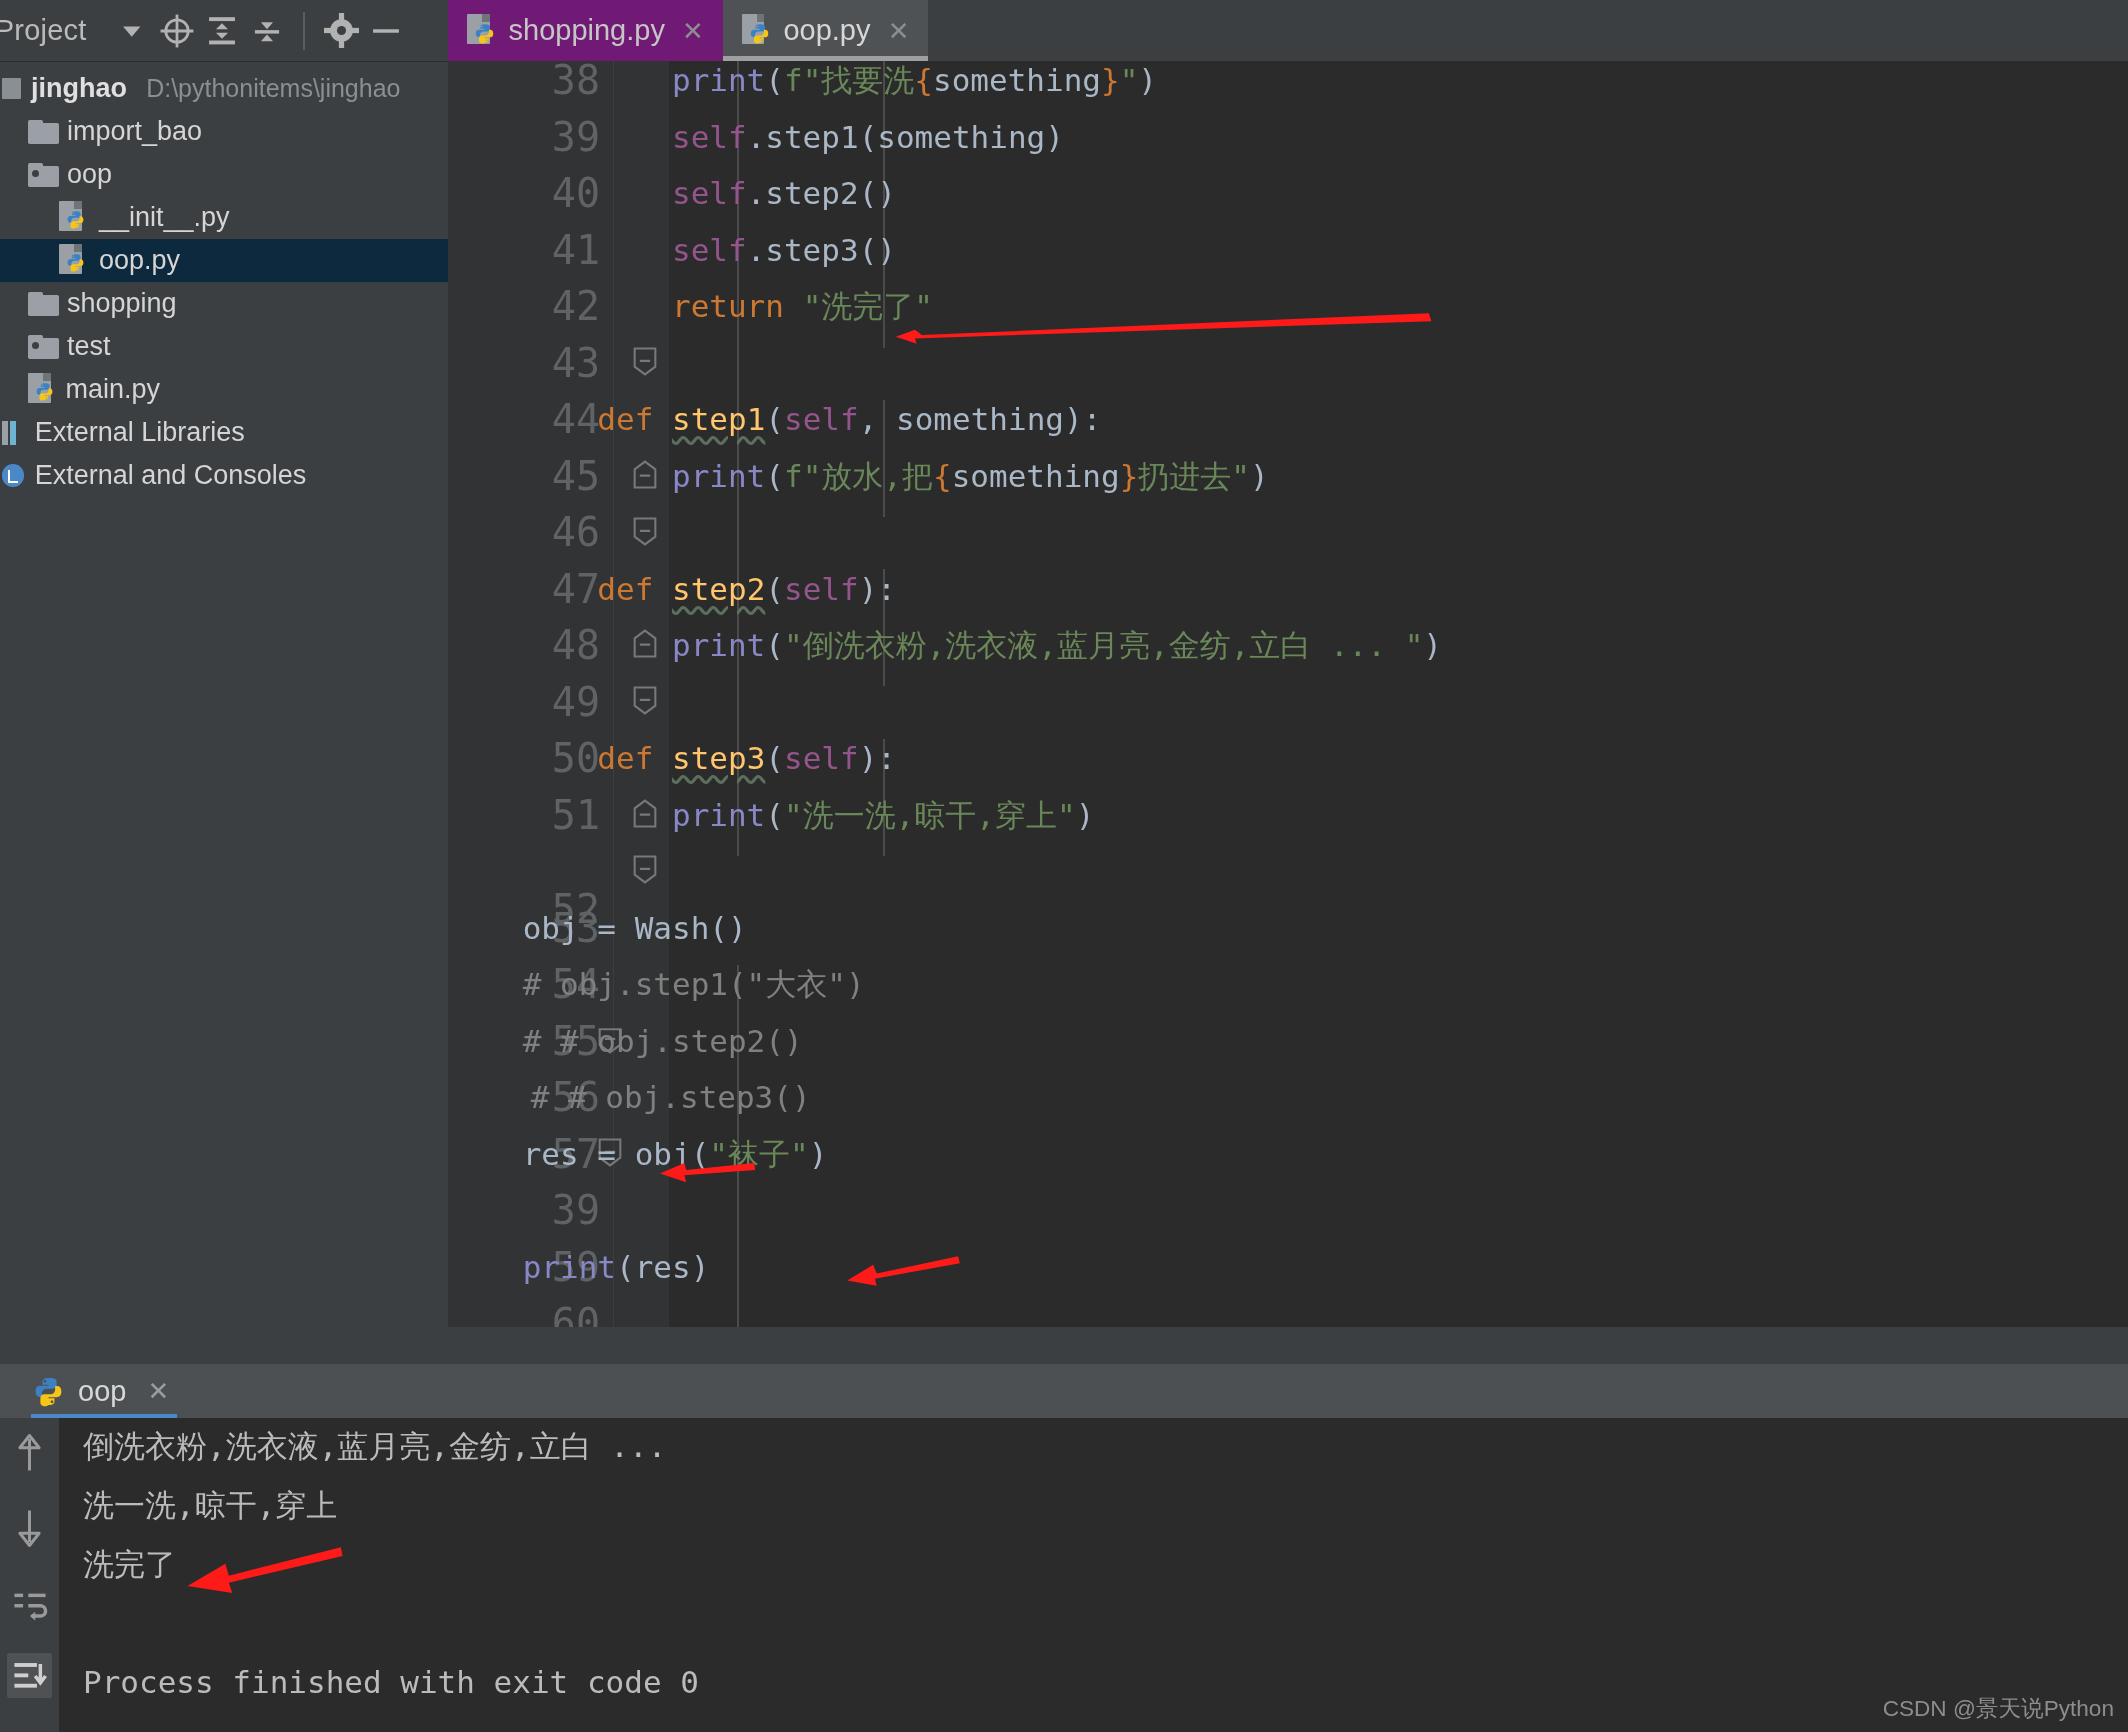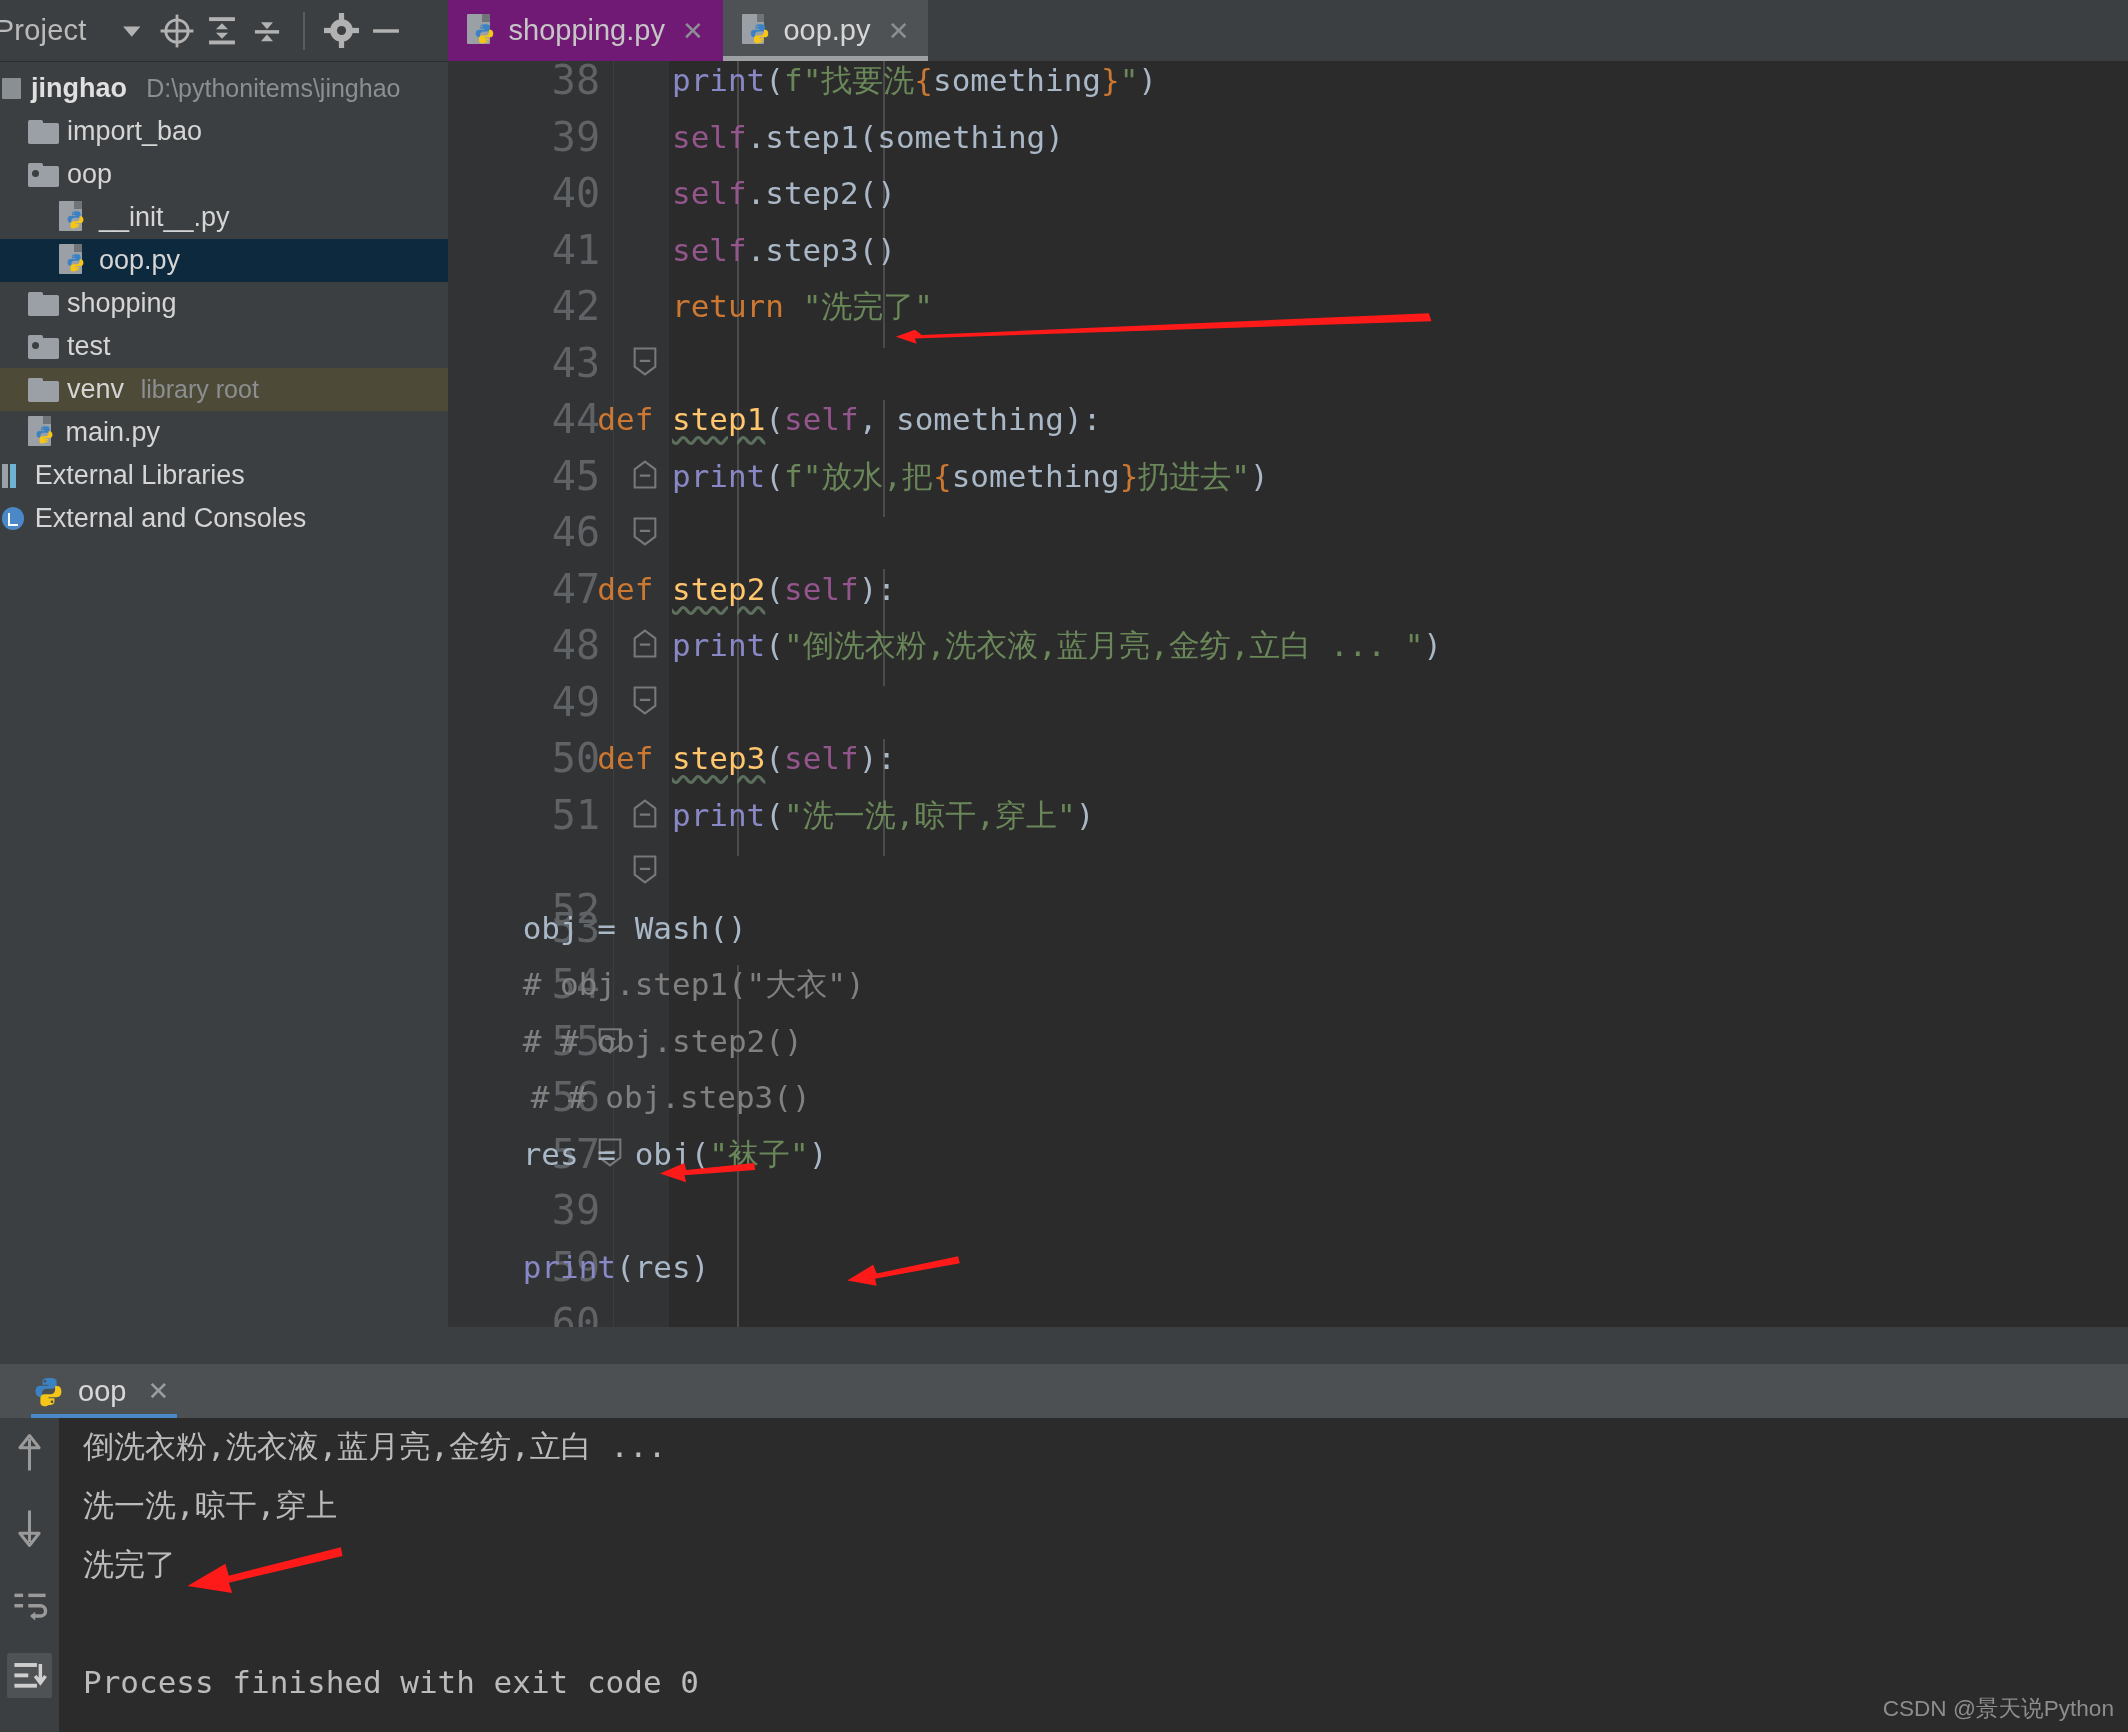--- a/index.html
+++ b/index.html
@@ -368,28 +368,20 @@
 
       <div class="trow ind1">
         <span class="folder src">
             <span class="tab2"></span>
             <span class="body"></span>
             <span class="dot"></span>
           </span>
         <span class="lbl">test</span>
       </div>
 
-      <div class="trow ind1 sel-olive">
-        <span class="folder">
-            <span class="tab2"></span>
-            <span class="body"></span>
-          </span>
-        <span class="lbl">venv</span>
-        <span class="sub">library root</span>
-      </div>
 
       <div class="trow ind1">
         <span class="pyicon">
           <span class="sheet"></span>
             <span class="fold"></span>
           <svg class="snake" width="19" height="19" viewBox="0 0 24 24">
             <path d="M11.8 1.5c-2.6 0-4.4.9-4.4 2.8v2.4h4.6v.9H5.6c-2 0-3.6 1.3-3.6 4.2s1.3 4.4 3.3 4.4h1.6v-2.8c0-2.1 1.7-3.6 3.8-3.6h4.6c1.7 0 3-1.3 3-3V4.3c0-1.8-1.6-2.8-4.5-2.8zM9.3 3.1c.6 0 1 .4 1 1s-.4 1-1 1-1-.4-1-1 .4-1 1-1z" fill="#3b82c4"></path>
             <path d="M12.2 22.5c2.6 0 4.4-.9 4.4-2.8v-2.4H12v-.9h6.4c2 0 3.6-1.3 3.6-4.2s-1.3-4.4-3.3-4.4h-1.6v2.8c0 2.1-1.7 3.6-3.8 3.6H8.7c-1.7 0-3 1.3-3 3v3.5c0 1.8 1.6 2.8 4.5 2.8zm2.5-1.6c-.6 0-1-.4-1-1s.4-1 1-1 1 .4 1 1-.4 1-1 1z" fill="#f5c518"></path>
           </svg>
         </span>

